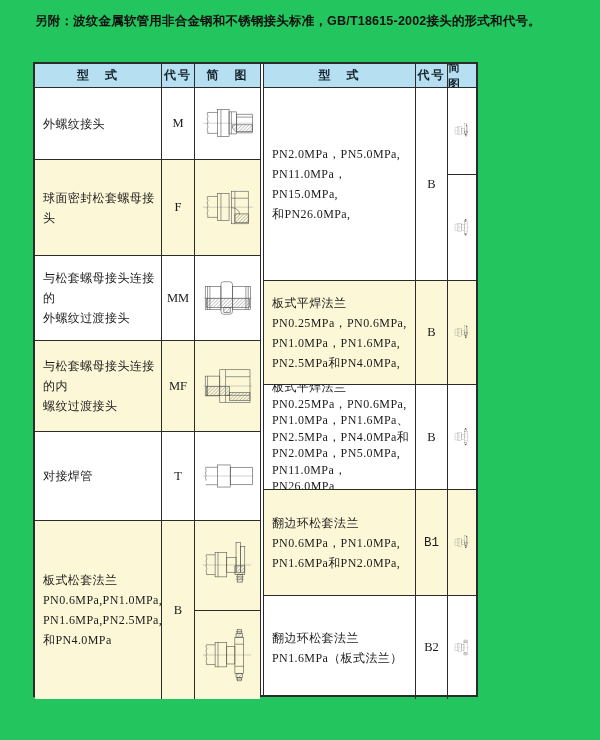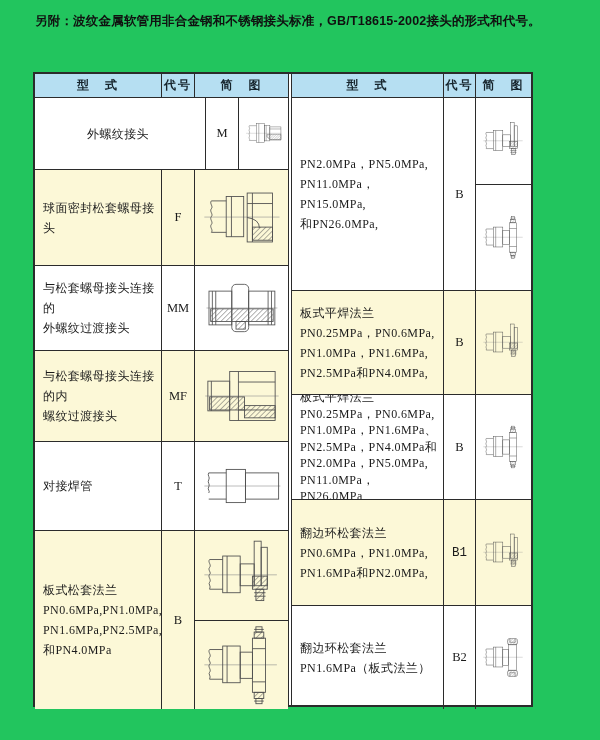--- a/index.html
+++ b/index.html
@@ -11,21 +11,21 @@
   .page {
     position:relative; width:600px; height:740px; background:#22c55e; overflow:hidden;
     font-family:"Liberation Serif","DejaVu Serif",serif; color:#1b1b1b;
   }
   .doc-title {
     position:absolute; left:35px; top:13px; width:540px;
     font-family:"Liberation Sans","DejaVu Sans",sans-serif;
     font-weight:bold; font-size:12.5px; letter-spacing:0.2px; color:#101010;
   }
   .tables {
-    position:absolute; left:33px; top:72px; width:500px; height:635px;
+    position:absolute; left:33px; top:62px; width:445px; height:635px;
     border:2px solid var(--border); display:flex; background:#ffffff; box-sizing:border-box;
   }
   .ttable { display:flex; flex-direction:column; background:#fff; }
   .ttable.left  { width:253px; }
   .ttable.right { flex:1; }
   .tsep {
     width:4px; box-sizing:border-box; background:#ffffff;
     border-left:1px solid var(--border); border-right:1px solid var(--border);
   }
   .trow { display:flex; box-sizing:border-box; flex:none; }
@@ -64,21 +64,21 @@
 
 <div class="page">
   <div class="doc-title">另附：波纹金属软管用非合金钢和不锈钢接头标准，GB/T18615-2002接头的形式和代号。</div>
   <div class="tables">
     <div class="ttable left" id="left-table">
         <div class="trow header" style="height: 24px;">
           <div class="tcell hcell" style="width: 127px;">型　式</div>
           <div class="tcell hcell" style="width: 33px;">代号</div>
           <div class="tcell hcell" style="flex: 1 1 0%;">简　图</div>
         </div>
-        <div class="trow" style="height: 71px; margin-left: 44px;">
+        <div class="trow" style="height: 71px;">
           <div class="tcell type-cell" style="width: 127px;">
             <div>外螺纹接头</div>
           </div>
           <div class="tcell code-cell" style="width: 33px;">M</div>
           <div class="tcell diagram-cell" style="flex: 1 1 0%;">
             <div class="dsub" style="height: 71px;">
               <svg class="diag" viewBox="0 0 95 90" preserveAspectRatio="xMidYMid meet">
                 <path class="cl" d="M5,44.5 H91"></path>
                 <path d="M13,26 c-2.5,3 2.5,6 0,9 c-2.5,3 2.5,6 0,9 c-2.5,3 2.5,6 0,9 c-2.5,3 2.5,6 0,9"></path>
                 <path d="M13,26 H30 M13,62 H30"></path>

